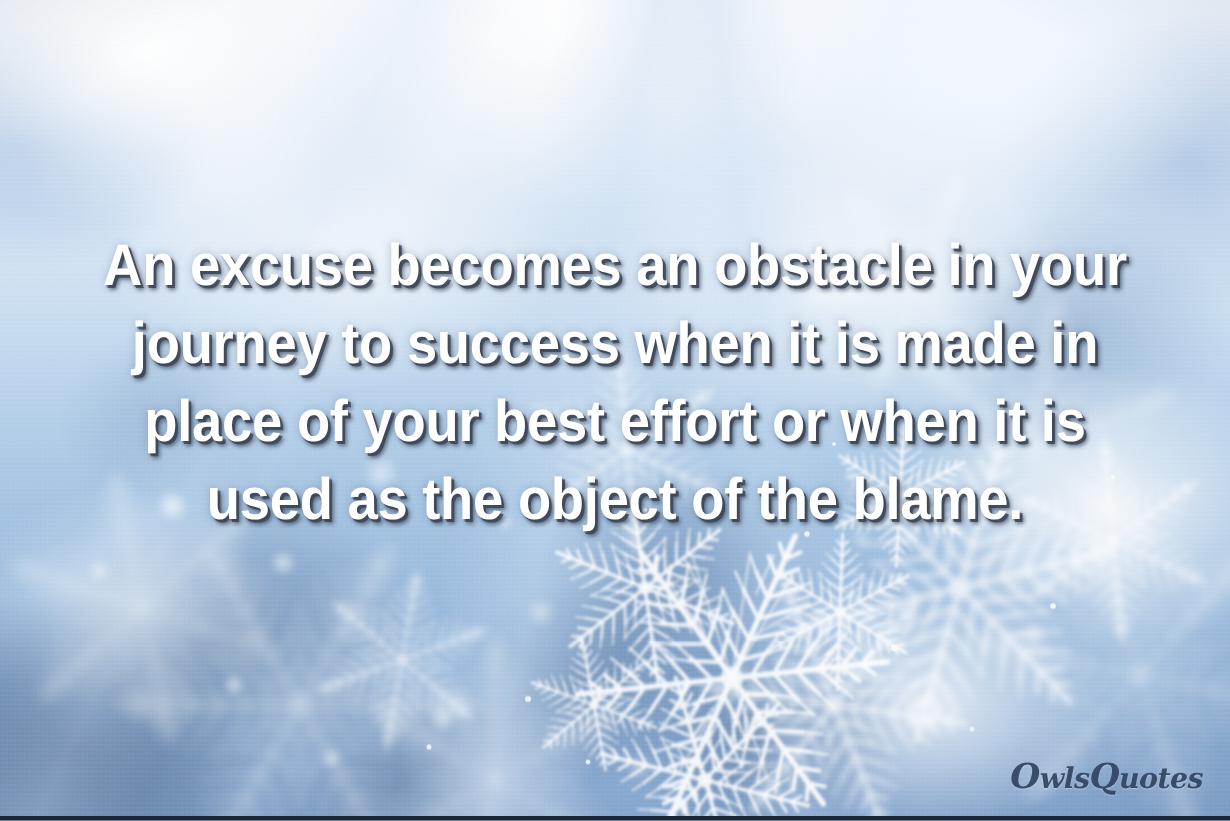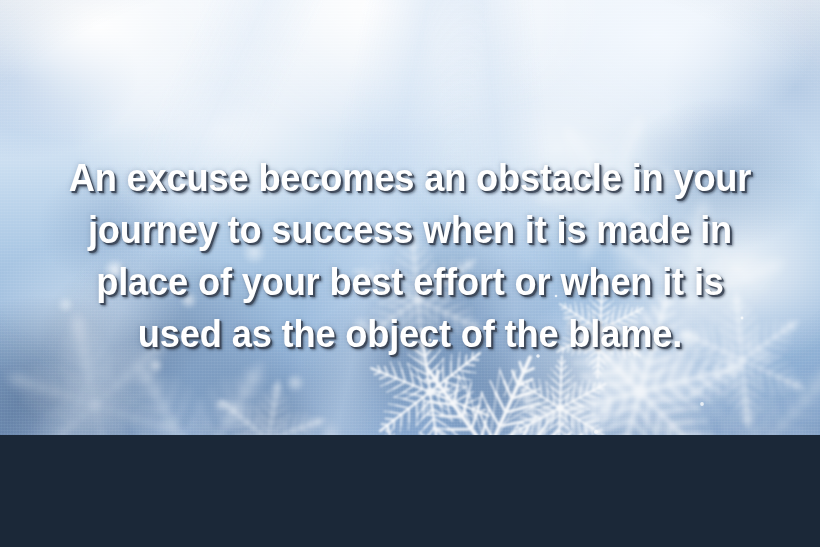--- a/index.html
+++ b/index.html
@@ -4,21 +4,21 @@
 <style>
   html, body {
     margin: 0;
     padding: 0;
     background: #1b2838;
   }
 
   .poster {
     position: relative;
     width: 820px;
-    height: 435px;
+    height: 544px;
     overflow: hidden;
     font-family: "Liberation Sans", sans-serif;
     background-color: #bed2e8;
   }
 
   
   .bg-layer {
     position: absolute;
     inset: 0;
     pointer-events: none;
@@ -311,14 +311,17 @@
   <div class="bg-layer bg-grain"></div>
 
   <div class="quote-block">
     <span class="quote-line">An excuse becomes an obstacle in your</span>
     <span class="quote-line">journey to success when it is made in</span>
     <span class="quote-line">place of your best effort or when it is</span>
     <span class="quote-line">used as the object of the blame.</span>
   </div>
 
 
+  <div class="watermark">
+    <span class="wm-o">O</span><span>wls</span><span class="wm-q">Q</span><span>uotes</span>
+  </div>
 
 </div>
 
 </body></html>

